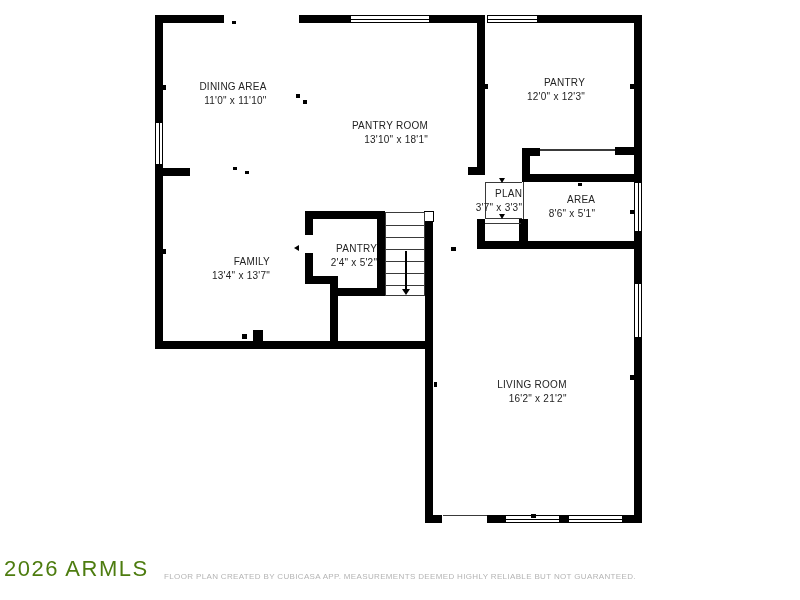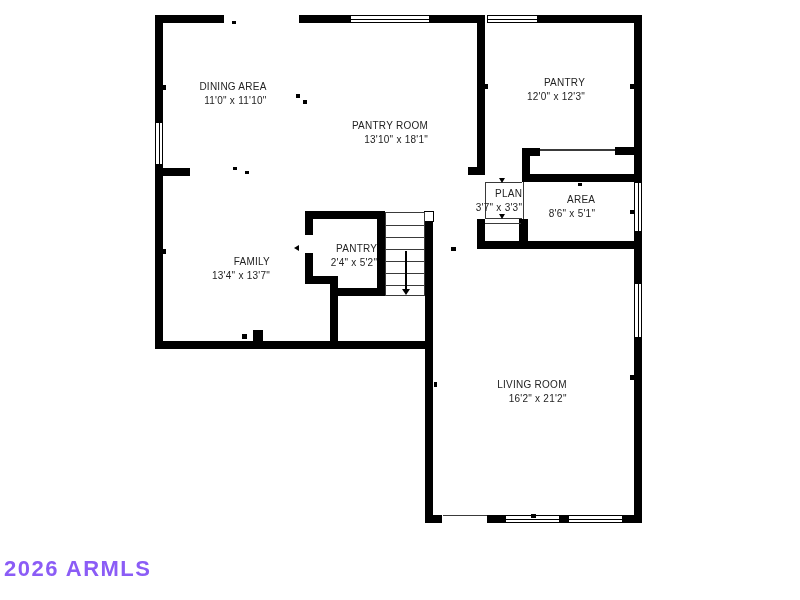--- a/index.html
+++ b/index.html
@@ -12,21 +12,21 @@
   .opening{position:absolute;background:#3a3a3a;}
   .mark{position:absolute;background:#000;}
   .tri{position:absolute;width:0;height:0;}
   .stairs{position:absolute;border:1px solid #3a3a3a;box-sizing:border-box;background:#fff;}
   .tread{position:absolute;left:0;right:0;height:1px;background:#3a3a3a;}
   .stair-arrow-line{position:absolute;width:1.5px;background:#000;}
   .room-label{position:absolute;transform:translate(-50%,-50%);text-align:right;
               color:#232323;font-size:10px;line-height:13.5px;letter-spacing:.25px;
               white-space:nowrap;}
   .watermark{position:absolute;left:4px;top:556px;font-size:22px;letter-spacing:1.5px;
-             color:#8b5cf6;font-weight:700;}
+             color:#4d7c0f;font-weight:400;}
   .disclaimer{position:absolute;left:0;top:572px;width:800px;text-align:center;
               font-size:8px;letter-spacing:.35px;color:#b4b4b4;}
 </style>
 </head>
 <body>
 
 <div class="canvas">
   <div id="plan-layer">
       <div class="wall" style="left: 155px; top: 15px; width: 69px; height: 8px;"></div>
       <div class="wall" style="left: 299px; top: 15px; width: 51px; height: 8px;"></div>
@@ -146,13 +146,14 @@
       <div class="room-label" style="left: 572px; top: 206px;">
         <div>AREA</div>
         <div>8'6" x 5'1"</div>
       </div>
       <div class="room-label" style="left: 532px; top: 391px;">
         <div>LIVING ROOM</div>
         <div>16'2" x 21'2"</div>
       </div>
     </div>
   <div class="watermark">2026 ARMLS</div>
+  <div class="disclaimer">FLOOR PLAN CREATED BY CUBICASA APP. MEASUREMENTS DEEMED HIGHLY RELIABLE BUT NOT GUARANTEED.</div>
 </div>
 
 </body></html>

